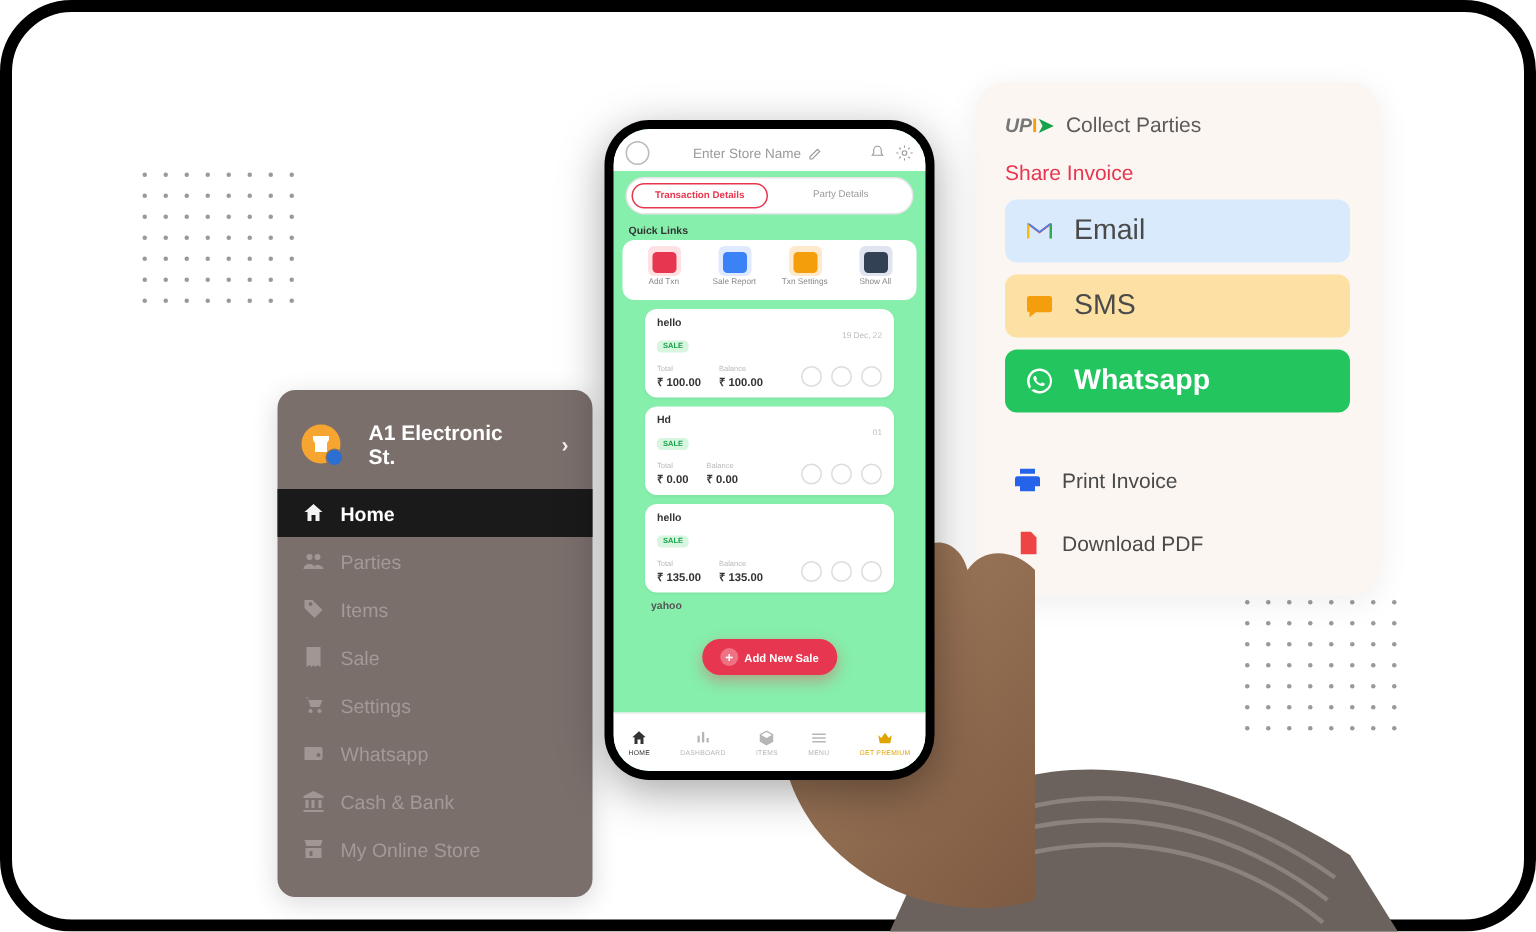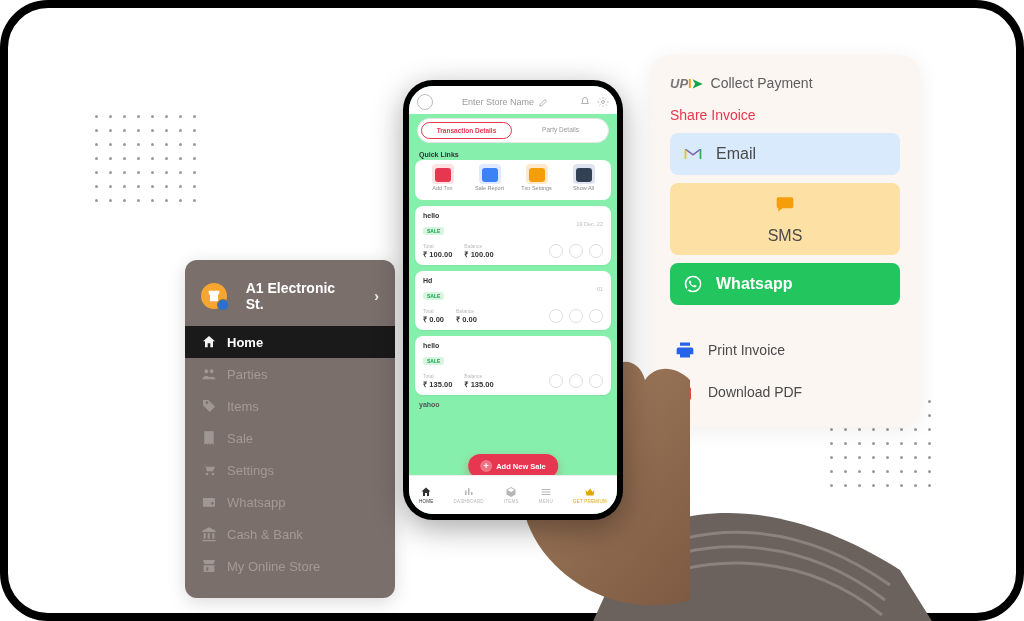--- a/index.html
+++ b/index.html
@@ -35,23 +35,23 @@
   .sb-item svg{width:16px;height:16px;flex:0 0 16px;fill:currentColor;opacity:.95;}
 
   
   .share{position:absolute;left:650px;top:55px;width:230px;background:#fcf6f3;border-radius:20px;padding:20px 20px 18px 20px;box-shadow:0 4px 22px rgba(0,0,0,0.07);}
   .collect{display:flex;align-items:center;gap:8px;font-size:14px;color:#5c5c5c;margin-bottom:16px;font-weight:500;}
   .upi{font-family:Arial;font-weight:700;font-size:13px;letter-spacing:0px;color:#333;font-style:italic;}
   .upi b{color:#777;}
   .upi i.o{color:#f59e0b;font-style:normal;}
   .upi i.g{color:#16a34a;font-style:normal;}
   .share h4{margin:0 0 10px 0;font-size:14px;font-weight:400;color:var(--accent);}
-  .share .row{display:flex;align-items:center;gap:12px;border-radius:8px;padding:10px 12px;font-size:16px;color:#4a4a4a;margin-bottom:8px;cursor:pointer;}
+  .share .row{display:flex;align-items:center;gap:12px;border-radius:8px;padding:10px 12px;font-size:19px;color:#4a4a4a;margin-bottom:8px;cursor:pointer;}
   .share .row.email{background:var(--blue);}
-  .share .row.sms{background:var(--amber);flex-direction:column;}
+  .share .row.sms{background:var(--amber);}
   .share .row.wa{background:var(--whatsapp);color:#fff;font-weight:600;}
   .share .plain{display:flex;align-items:center;gap:12px;padding:6px 4px;font-size:14px;color:#4a4a4a;cursor:pointer;margin-top:8px;}
   .icoBox{width:22px;height:22px;display:flex;align-items:center;justify-content:center;}
 
   
   .hand{position:absolute;left:430px;top:310px;width:520px;height:340px;pointer-events:none;}
 
   
   .phone{position:absolute;left:403px;top:80px;width:220px;height:440px;border-radius:30px;background:#000;box-shadow:0 8px 30px rgba(0,0,0,0.35);}
   .screen{position:absolute;inset:6px;border-radius:24px;background:#86efac;overflow:hidden;display:flex;flex-direction:column;}
@@ -66,35 +66,35 @@
   .qlTitle{font-size:7px;font-weight:700;color:#333;padding:2px 10px;}
   .qlRow{display:flex;justify-content:space-around;padding:4px 4px 8px 4px;background:#fff;margin:0 6px;border-radius:8px;}
   .ql{display:flex;flex-direction:column;align-items:center;gap:2px;width:40px;}
   .ql .icn{width:22px;height:20px;border-radius:4px;position:relative;}
   .ql .icn::before{content:"";position:absolute;inset:4px 3px 2px 3px;border-radius:3px;}
   .ql.red   .icn{background:#ffe1e4;} .ql.red   .icn::before{background:#e7364f;}
   .ql.blue  .icn{background:#dfe9ff;} .ql.blue  .icn::before{background:#3b82f6;}
   .ql.amber .icn{background:#ffe9cc;} .ql.amber .icn::before{background:#f59e0b;}
   .ql.navy  .icn{background:#e0e3f0;} .ql.navy  .icn::before{background:#334155;}
   .ql span{font-size:5.5px;color:#888;text-align:center;line-height:1;}
-  .txlist{flex:1;overflow:hidden;padding:0 6px;display:flex;flex-direction:column;gap:6px;margin-top:6px;}
+  .txlist{flex:1;overflow:hidden;padding:0 21px;display:flex;flex-direction:column;gap:6px;margin-top:6px;}
   .card{background:#fff;border-radius:8px;padding:6px 8px 6px 8px;box-shadow:0 1px 2px rgba(0,0,0,.05);}
   .card .h{display:flex;justify-content:space-between;align-items:center;}
   .card .nm{font-size:7px;font-weight:700;color:#333;}
   .card .dt{font-size:5.5px;color:#bbb;}
   .badge{display:inline-block;font-size:5px;padding:1px 4px;border-radius:3px;margin-top:2px;font-weight:700;}
   .badge.sale{background:#d7f5df;color:#16a34a;}
   .card .b{display:flex;align-items:center;gap:12px;margin-top:6px;}
   .card .col{display:flex;flex-direction:column;}
   .card .lab{font-size:5px;color:#bbb;}
   .card .val{font-size:7.5px;font-weight:700;color:#333;}
   .card .acts{margin-left:auto;display:flex;gap:6px;}
   .card .acts div{width:12px;height:12px;border:1px solid #ddd;border-radius:50%;}
   .secHdr{font-size:7px;font-weight:700;color:#555;padding-left:4px;}
-  .fab{position:absolute;left:50%;transform:translateX(-50%);bottom:36px;background:var(--accent);color:#fff;font-size:7.5px;font-weight:700;display:flex;align-items:center;gap:4px;padding:6px 12px;border-radius:20px;box-shadow:0 4px 10px rgba(231,54,79,.4);}
+  .fab{position:absolute;left:50%;transform:translateX(-50%);bottom:64px;background:var(--accent);color:#fff;font-size:7.5px;font-weight:700;display:flex;align-items:center;gap:4px;padding:6px 12px;border-radius:20px;box-shadow:0 4px 10px rgba(231,54,79,.4);}
   .fab::before{content:"+";width:12px;height:12px;border-radius:50%;background:rgba(255,255,255,.3);display:flex;align-items:center;justify-content:center;font-size:9px;}
   .bnav{position:absolute;bottom:0;left:0;right:0;height:38px;background:#fff;display:flex;justify-content:space-around;align-items:center;border-top:1px solid #eee;}
   .bnav .bi{display:flex;flex-direction:column;align-items:center;gap:1px;color:#b6b6b6;}
   .bnav .bi.active{color:#333;}
   .bnav .bi svg{width:12px;height:12px;fill:currentColor;}
   .bnav .bi span{font-size:4.5px;text-transform:uppercase;letter-spacing:.2px;}
   .bnav .bi.premium{color:#e0a500;}
 </style>
 </head>
 <body>
@@ -276,21 +276,21 @@
       <svg viewBox="0 0 24 24">
           <path d="M3 3h18l-2 6H5L3 3zm1 8h16v10H4V11zm4 3v5h3v-5H8z"></path>
         </svg>
       <span>My Online Store</span>
     </div>
   </div>
 
   <div class="share">
     <div class="collect">
       <span class="upi"><b>U</b><b>P</b><i class="o">I</i><i class="g">➤</i></span>
-      <span>Collect Payment</span>
+      <span>Collect Parties</span>
     </div>
     <h4>Share Invoice</h4>
 
     <div class="row email">
       <span class="icoBox">
         <svg viewBox="0 0 24 24" width="20" height="20">
             <path fill="#ea4335" d="M4 6l8 6 8-6v2l-8 6-8-6z"></path>
             <path fill="#fbbc04" d="M2 6l2 0v12H2z"></path>
             <path fill="#34a853" d="M20 6h2v12h-2z"></path>
             <path fill="#c5221f" d="M4 18V8l8 6 8-6v10H4z" opacity=".0"></path>

